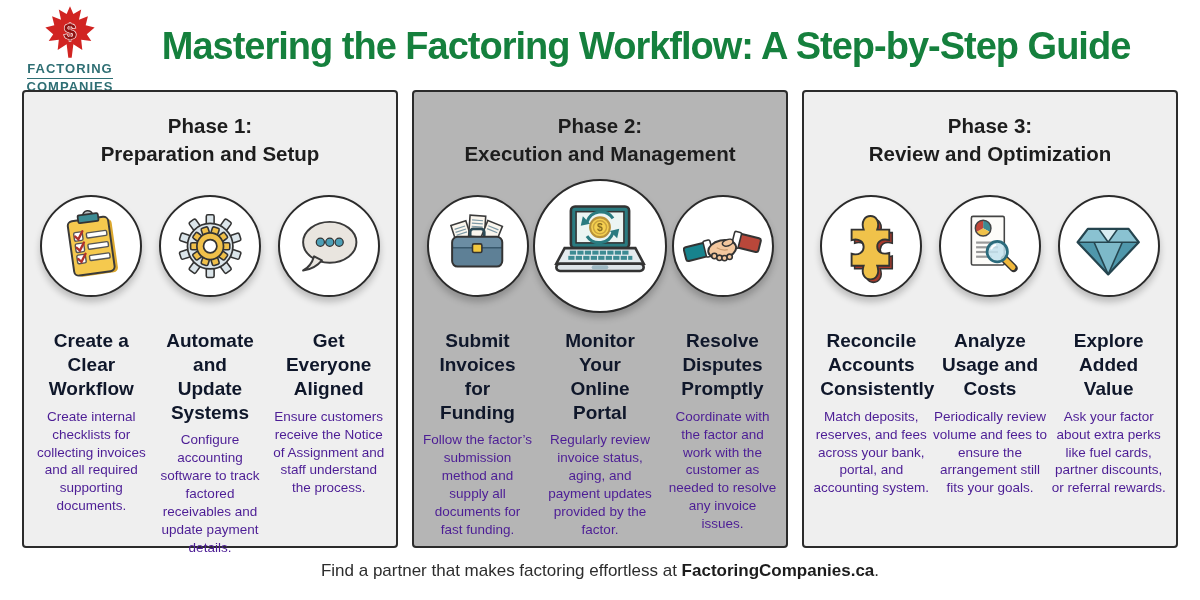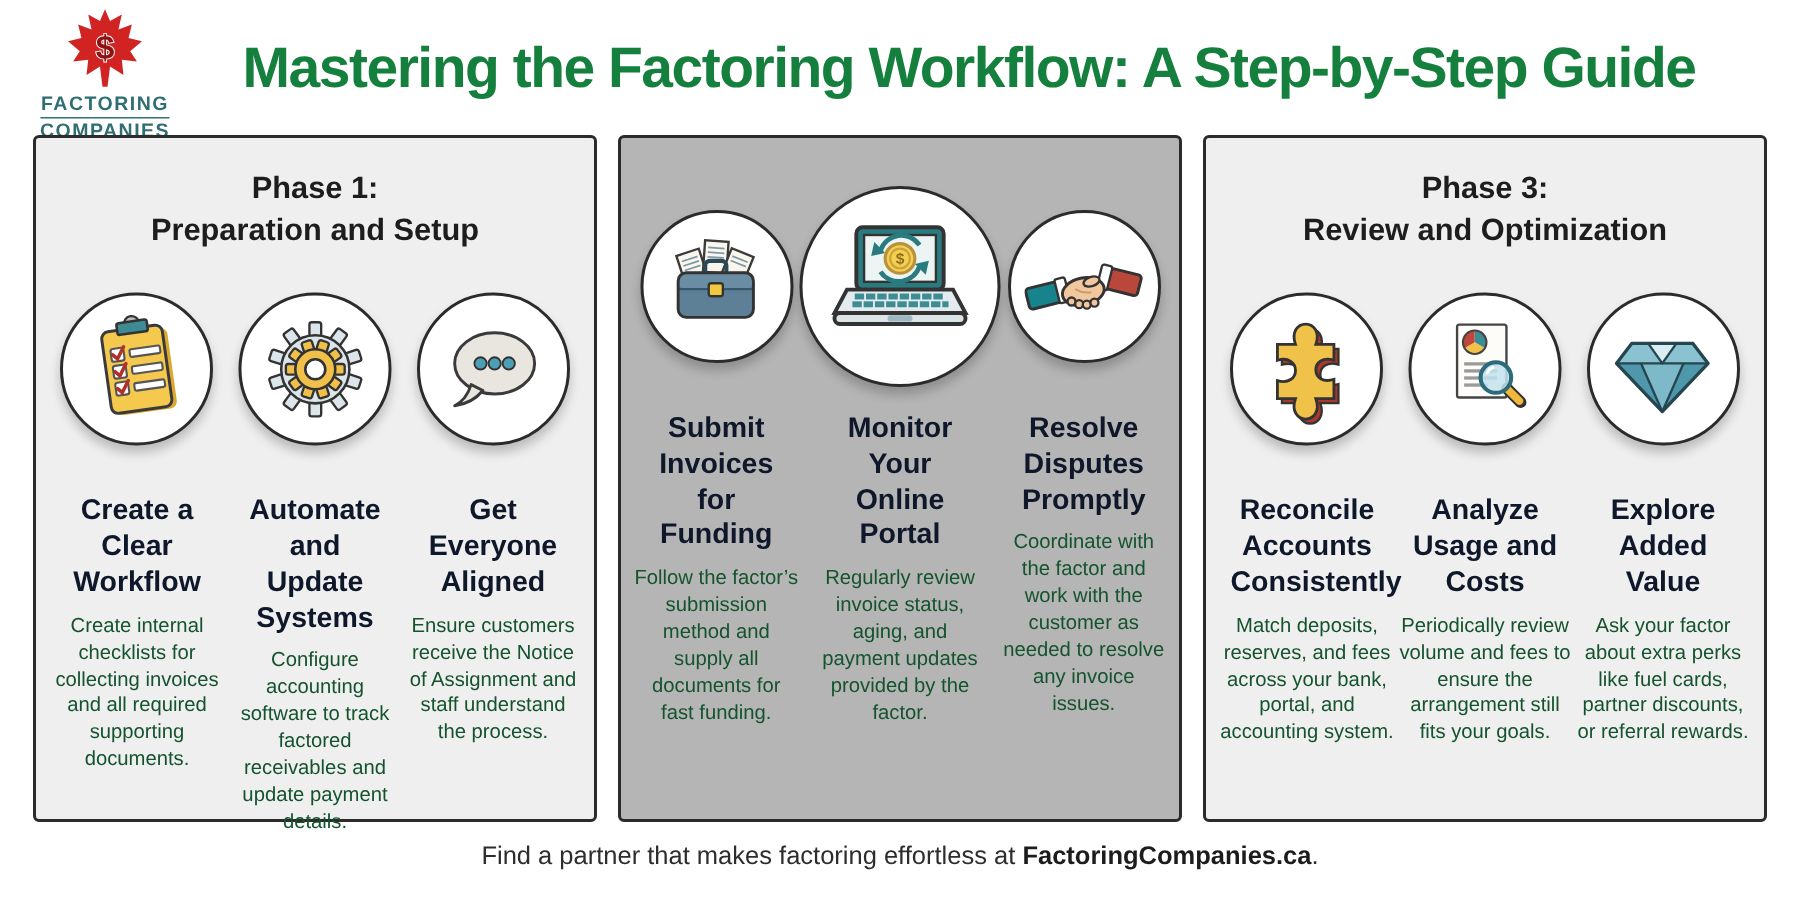--- a/index.html
+++ b/index.html
@@ -27,21 +27,21 @@
   .item { flex:1; display:flex; flex-direction:column; align-items:center; text-align:center; }
   .icon-box { height:150px; display:flex; align-items:center; justify-content:center; }
   .circle { width:102px; height:102px; border-radius:50%; background:#ffffff;
     border:2px solid #2b2b2b; box-shadow:0 5px 7px rgba(0,0,0,.22);
     display:flex; align-items:center; justify-content:center; }
   .circle.large { width:134px; height:134px; }
   .circle svg { width:80%; height:80%; display:block; }
 
   .item-heading { font-size:19px; font-weight:800; color:#0f172a; line-height:1.25;
     margin:8px 0 7px 0; max-width:102px; }
-  .item-body { font-size:13.5px; color:#14532d; line-height:1.33; max-width:118px; }
+  .item-body { font-size:13.5px; color:#4c1d95; line-height:1.33; max-width:118px; }
 
   
   .footer { text-align:center; margin-top:13px; font-size:17px; color:#2d2d2d; }
   .footer b { font-weight:800; color:#1c1c1c; }
 </style>
 </head>
 <body>
 
 <div class="header">
   <div class="logo">
@@ -147,20 +147,22 @@
           </div>
         </div>
         <div class="item-heading">Get Everyone Aligned</div>
         <div class="item-body">Ensure customers receive the Notice of Assignment and staff understand the process.</div>
       </div>
 
     </div>
   </div>
 
   <div class="panel dark">
+    <div class="phase-title">Phase 2:
+Execution and Management</div>
     <div class="items">
 
       <div class="item">
         <div class="icon-box">
           <div class="circle">
             <svg viewBox="0 0 100 100">
               <g transform="translate(20 20) rotate(-18 10 13)">
                 <rect x="0" y="0" width="20" height="27" fill="#faf6ee" stroke="#3a3a3a" stroke-width="2"></rect>
                 <g stroke="#7d99a5" stroke-width="1.5">
                     <line x1="3" y1="6" x2="17" y2="6"></line>

